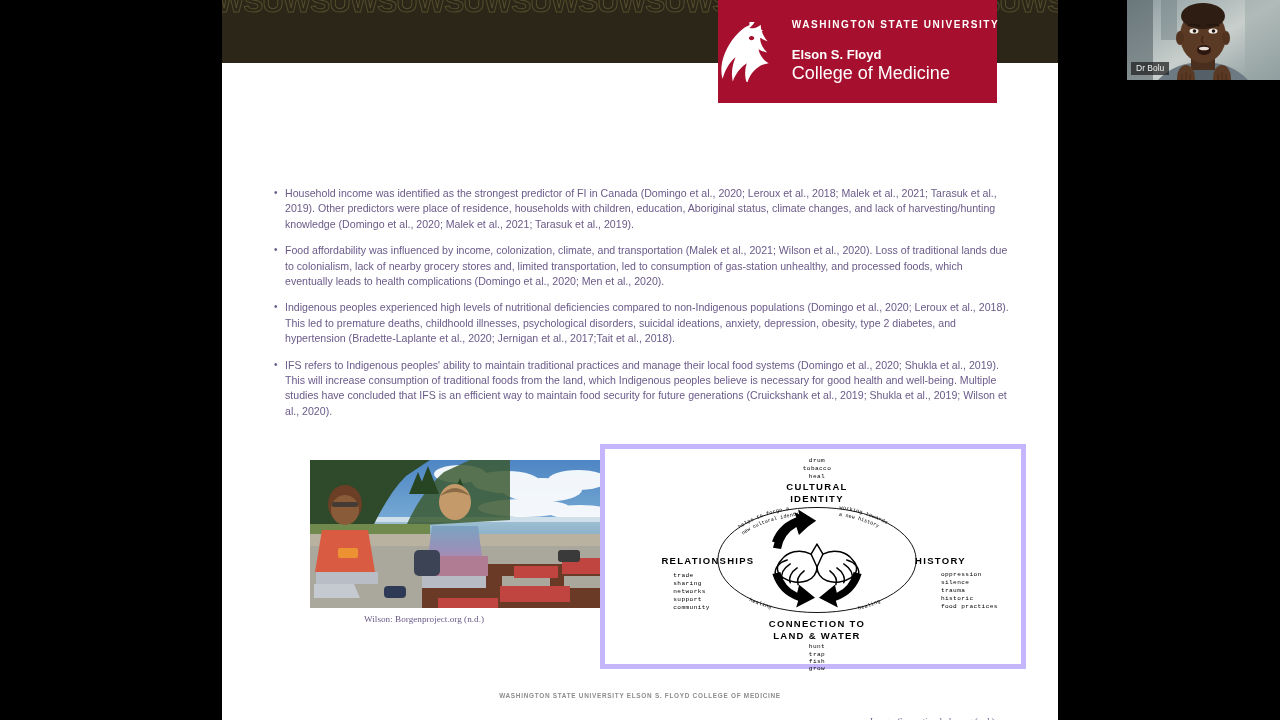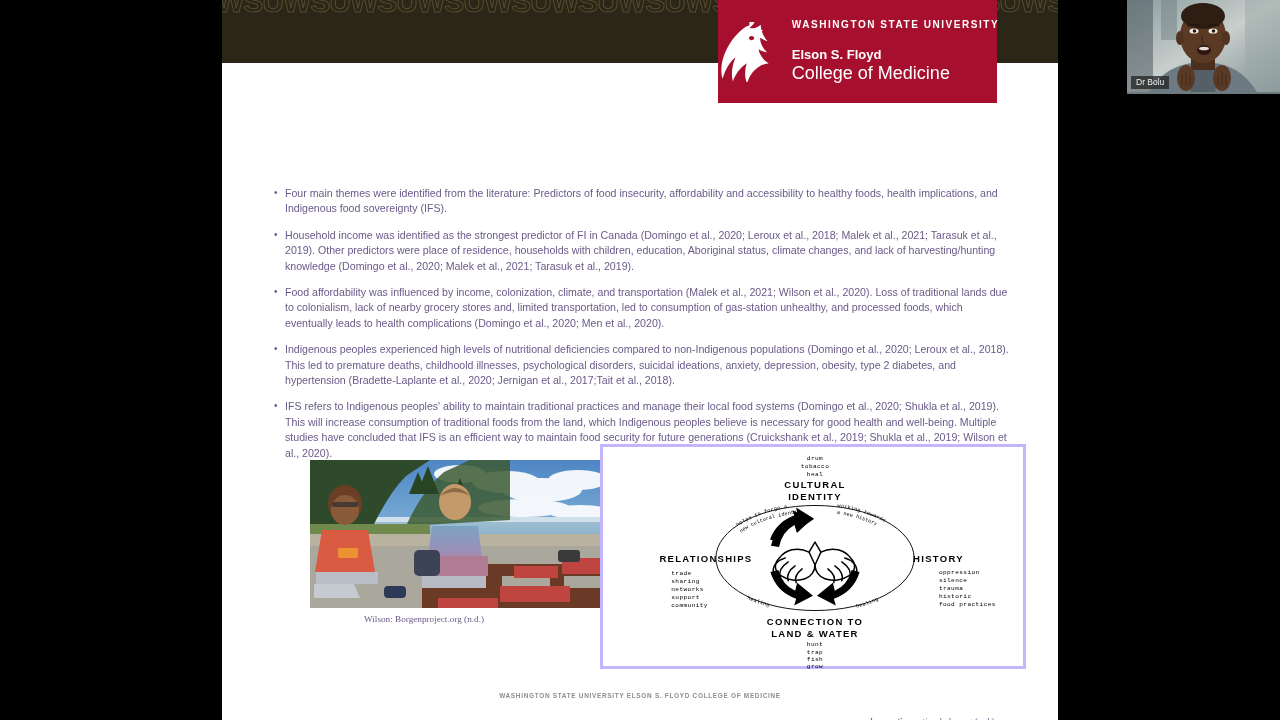--- a/index.html
+++ b/index.html
@@ -76,33 +76,33 @@
   .cap {
     position: absolute; font-size: 9.2px; color: #6a5a89;
     font-family: "Liberation Serif", serif;
   }
   .cap-left { left: 142px; top: 614px; }
   .cap-right { left: 648px; top: 671px; margin-top: 45px; }
 
   
   .diagram {
     position: absolute; left: 378px; top: 444px; width: 426px; height: 225px;
-    background: #fff; border: 3px solid #c4b5fd;
+    background: #fff; border: 5px solid #c4b5fd;
   }
 
   
   .footer {
     position: absolute; left: 0; top: 692px; width: 836px;
     text-align: center; font-size: 6.4px; letter-spacing: .72px;
     font-weight: 700; color: #8c8c8c;
   }
 
   
   .cam {
-    position: absolute; left: 1127px; top: 0; width: 153px; height: 94px;
+    position: absolute; left: 1127px; top: 0; width: 153px; height: 80px;
     overflow: hidden; background: #6d7a7e;
   }
   .cam-name {
     position: absolute; left: 4px; bottom: 5px;
     background: rgba(30,30,30,.72); color: #f0f0f0;
     font-size: 8.5px; padding: 1.5px 5px 2px 5px;
   }
 </style>
 </head>
 <body>
@@ -124,21 +124,20 @@
       <div class="logo-divider"></div>
       <div class="logo-txt">
         <div class="logo-line1">WASHINGTON STATE UNIVERSITY</div>
         <div class="logo-line2">Elson S. Floyd</div>
         <div class="logo-line3">College of Medicine</div>
       </div>
     </div>
 
 
     <div class="bullets">
-      <div class="bullet">Four main themes were identified from the literature: Predictors of food insecurity, affordability and accessibility to healthy foods, health implications, and Indigenous food sovereignty (IFS).</div>
       <div class="bullet">Household income was identified as the strongest predictor of FI in Canada (Domingo et al., 2020; Leroux et al., 2018; Malek et al., 2021; Tarasuk et al., 2019). Other predictors were place of residence, households with children, education, Aboriginal status, climate changes, and lack of harvesting/hunting knowledge (Domingo et al., 2020; Malek et al., 2021; Tarasuk et al., 2019).</div>
       <div class="bullet">Food affordability was influenced by income, colonization, climate, and transportation (Malek et al., 2021; Wilson et al., 2020). Loss of traditional lands due to colonialism, lack of nearby grocery stores and, limited transportation, led to consumption of gas-station unhealthy, and processed foods, which eventually leads to health complications (Domingo et al., 2020; Men et al., 2020).</div>
       <div class="bullet">Indigenous peoples experienced high levels of nutritional deficiencies compared to non-Indigenous populations (Domingo et al., 2020; Leroux et al., 2018). This led to premature deaths, childhoold illnesses, psychological disorders, suicidal ideations, anxiety, depression, obesity, type 2 diabetes, and hypertension (Bradette-Laplante et al., 2020; Jernigan et al., 2017;Tait et al., 2018).</div>
       <div class="bullet">IFS refers to Indigenous peoples' ability to maintain traditional practices and manage their local food systems (Domingo et al., 2020; Shukla et al., 2019). This will increase consumption of traditional foods from the land, which Indigenous peoples believe is necessary for good health and well-being. Multiple studies have concluded that IFS is an efficient way to maintain food security for future generations (Cruickshank et al., 2019; Shukla et al., 2019; Wilson et al., 2020).</div>
     </div>
 
     <div class="photo-wrap">
       <svg class="photo" viewBox="0 0 300 148" preserveAspectRatio="none" aria-hidden="true">
         <defs>
           <linearGradient id="sky" x1="0" y1="0" x2="0" y2="1">

